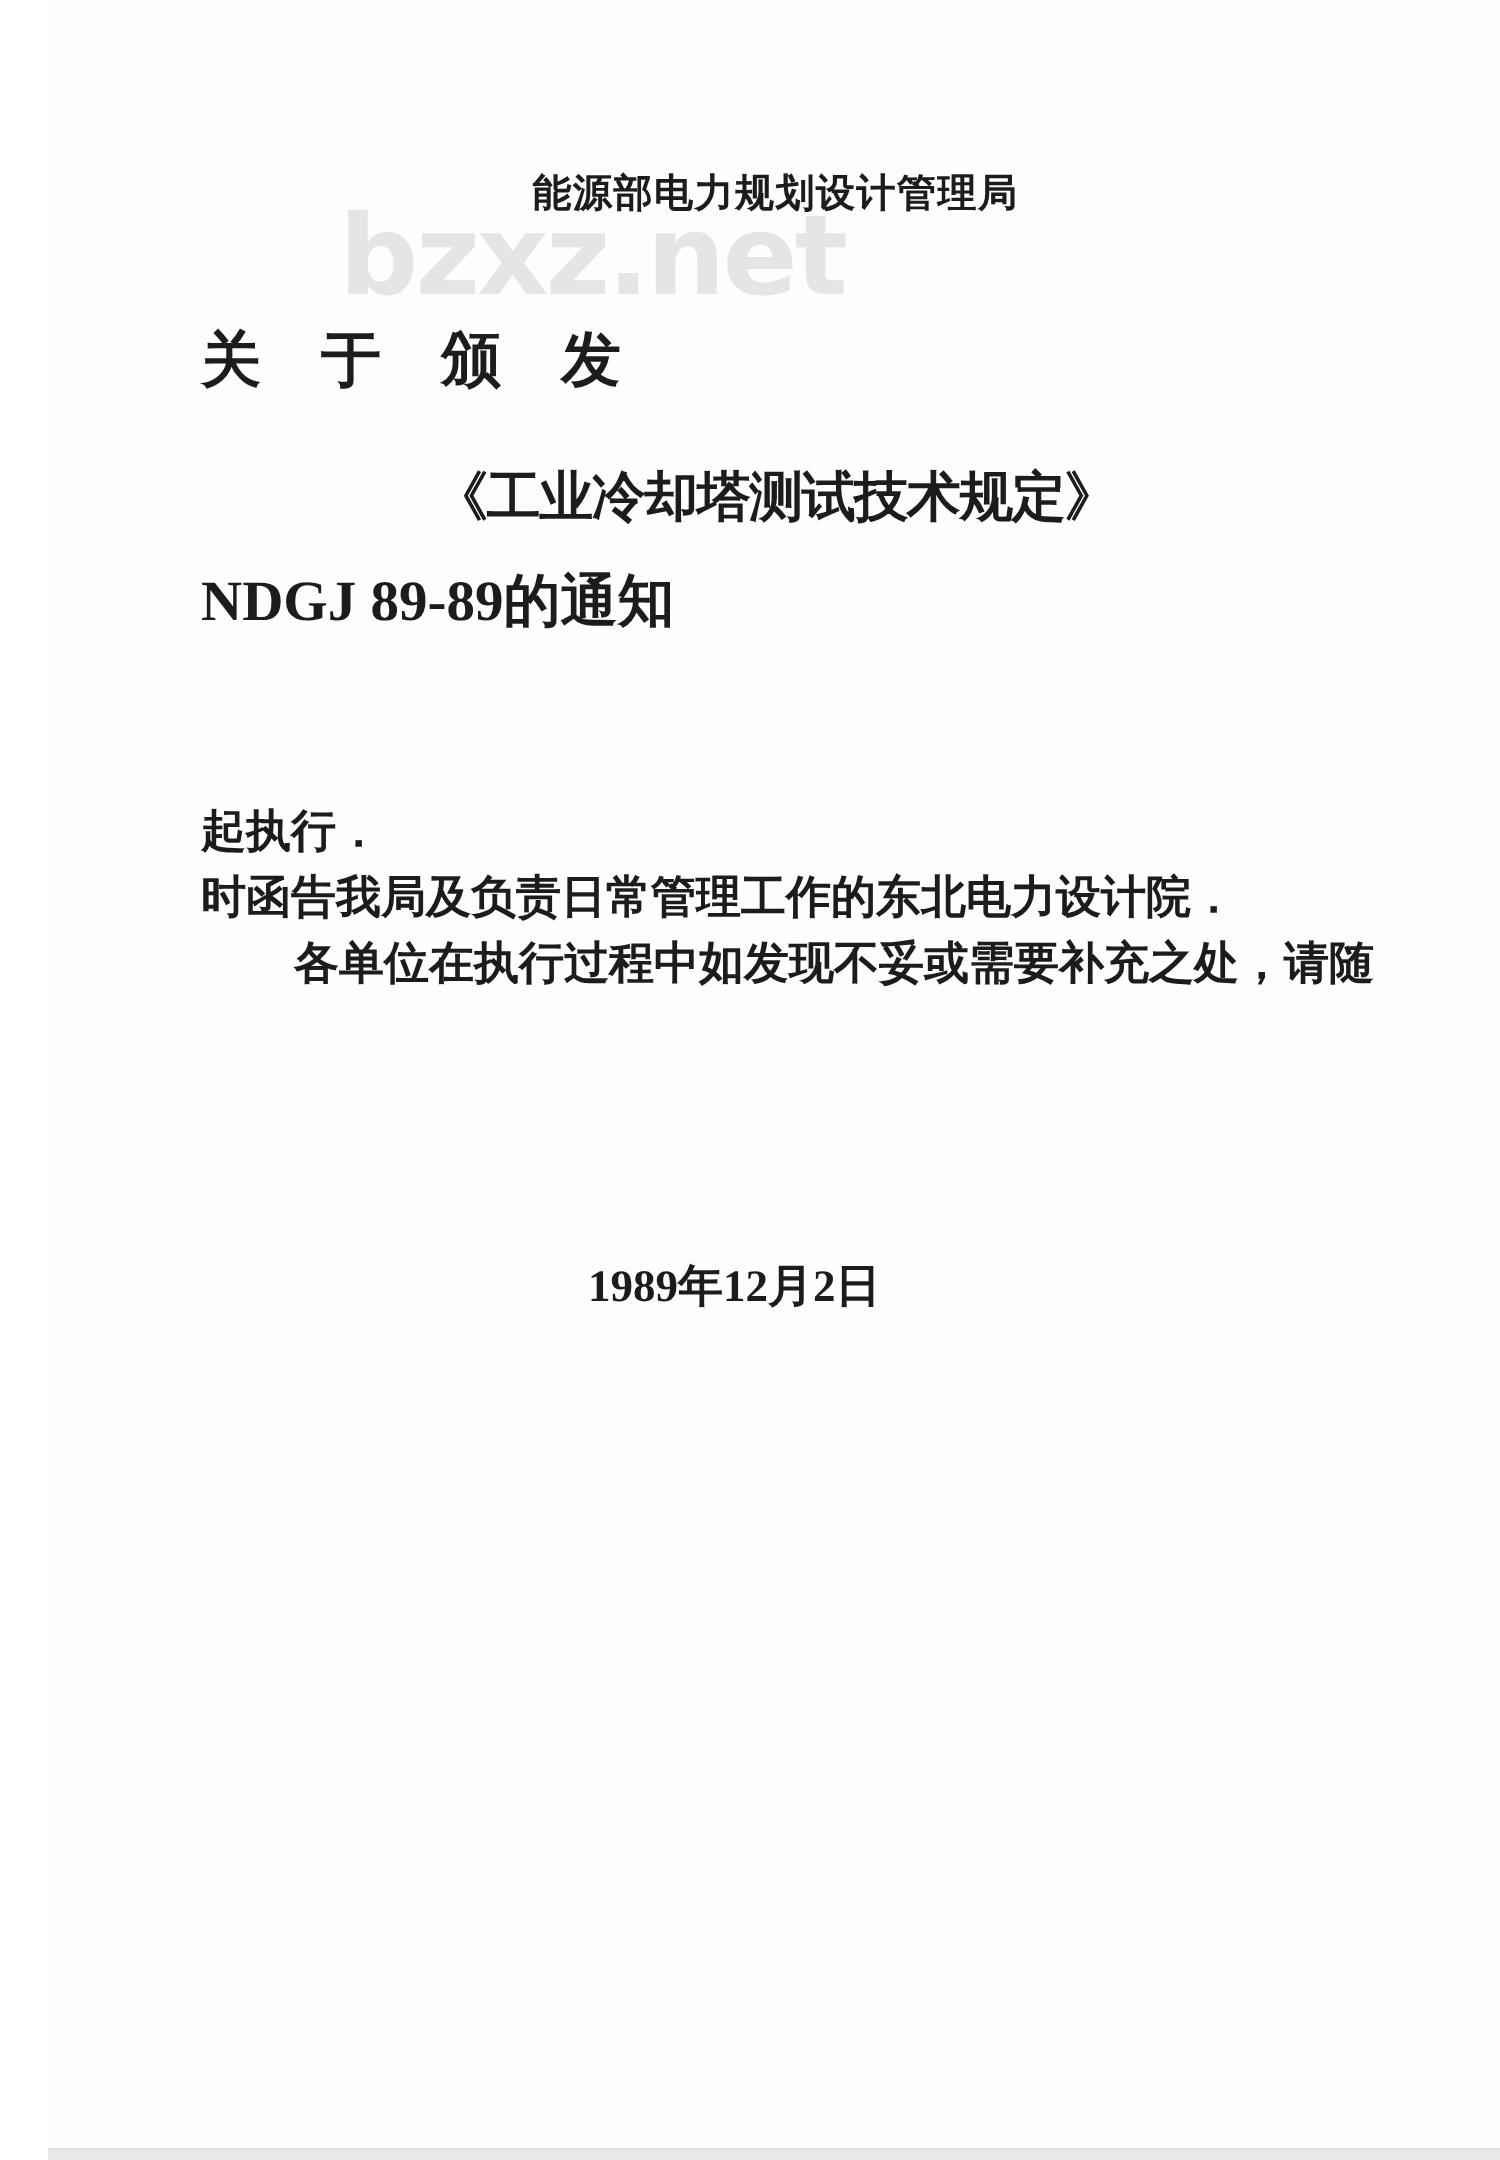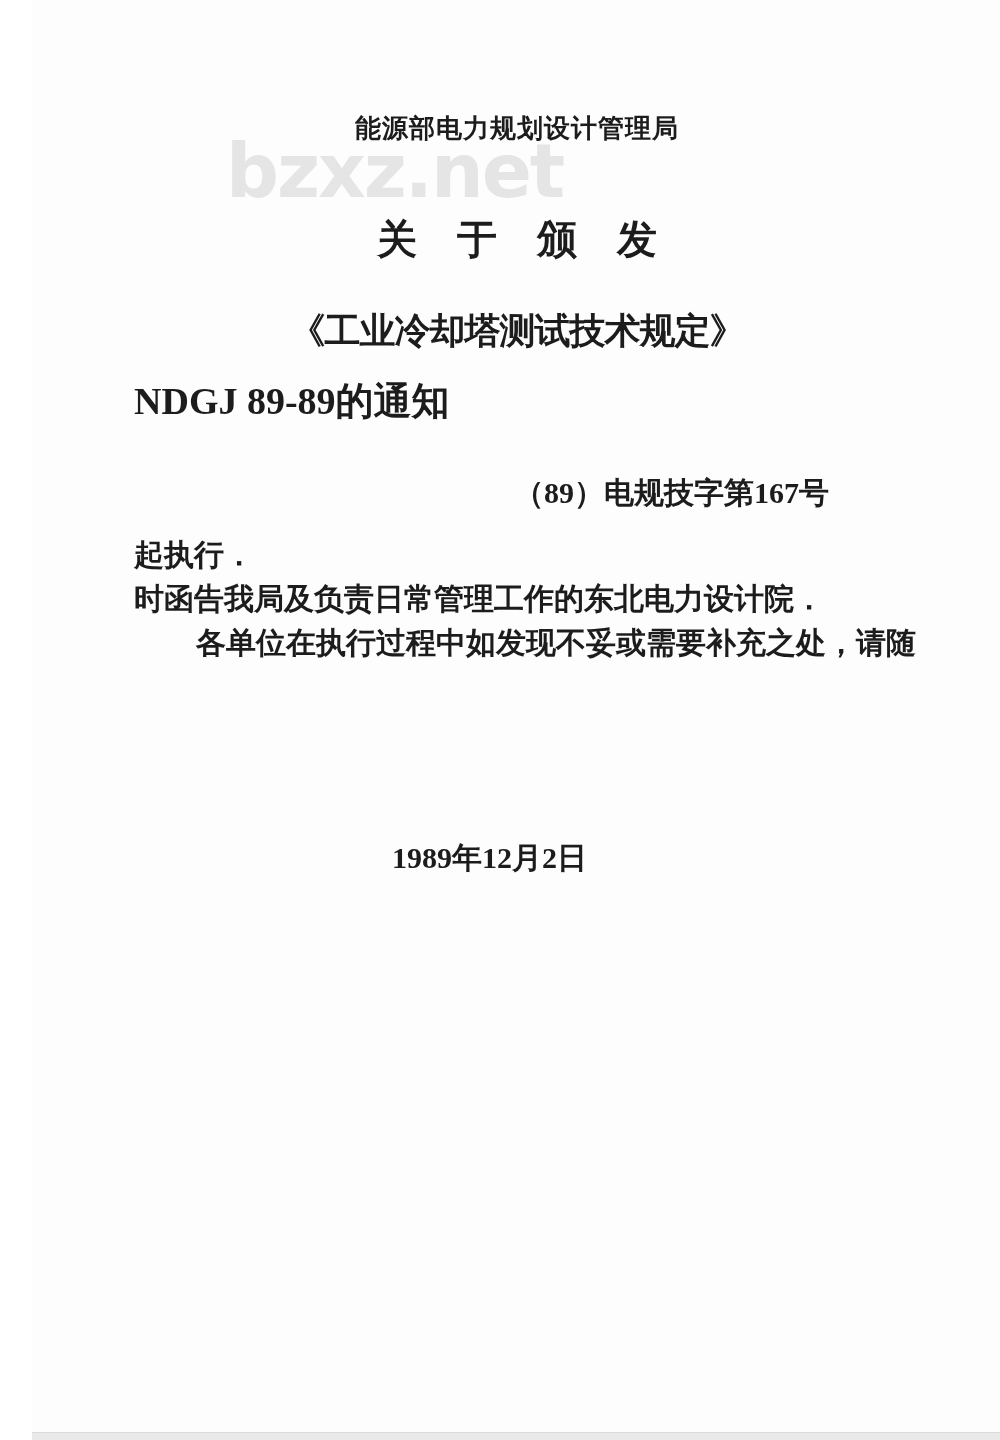--- a/index.html
+++ b/index.html
@@ -40,21 +40,21 @@
     top: 113px;
     text-align: center;
     font-size: 26px;
     font-weight: bold;
     letter-spacing: 1px;
     line-height: 1.25;
     white-space: nowrap;
   }
   .heading {
     top: 216px;
-    text-align: center;
+    text-align: left;
     font-size: 40px;
     font-weight: bold;
     line-height: 1.2;
     white-space: nowrap;
   }
   .subtitle-book {
     top: 308px;
     text-align: center;
     font-size: 36px;
     font-weight: bold;
@@ -131,21 +131,20 @@
   <div class="watermark">bzxz.net</div>
 
   <div class="content org-title">能源部电力规划设计管理局</div>
 
   <div class="content heading">关　于　颁　发</div>
 
   <div class="content subtitle-book">《工业冷却塔测试技术规定》</div>
 
   <div class="content subtitle-notice">NDGJ 89-89的通知</div>
 
-  <div class="content doc-number">（89）电规技字第167号</div>
 
   <div class="content body-text">
     <div class="body-line">起执行．</div>
     <div class="body-line">时函告我局及负责日常管理工作的东北电力设计院．</div>
     <div class="body-line indent">各单位在执行过程中如发现不妥或需要补充之处，请随</div>
   </div>
 
   <div class="content issue-date">1989年12月2日</div>
 
   <div class="scan-edge-right"></div>

